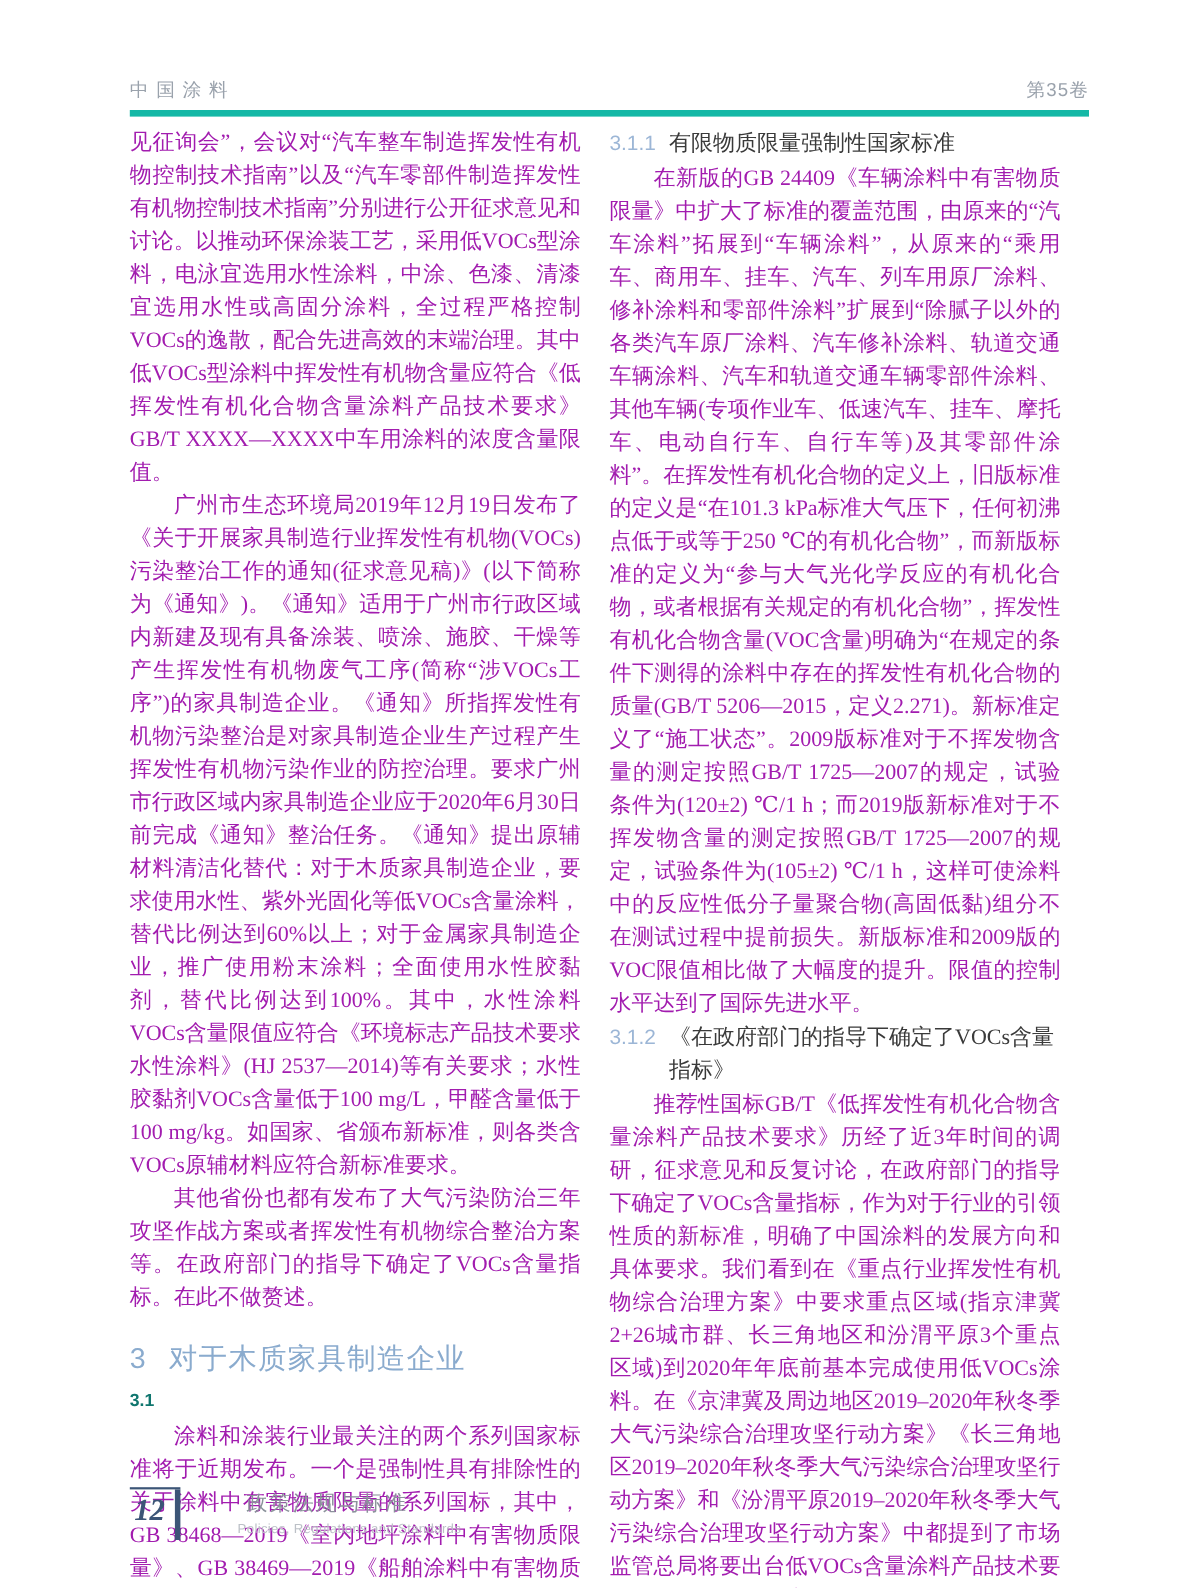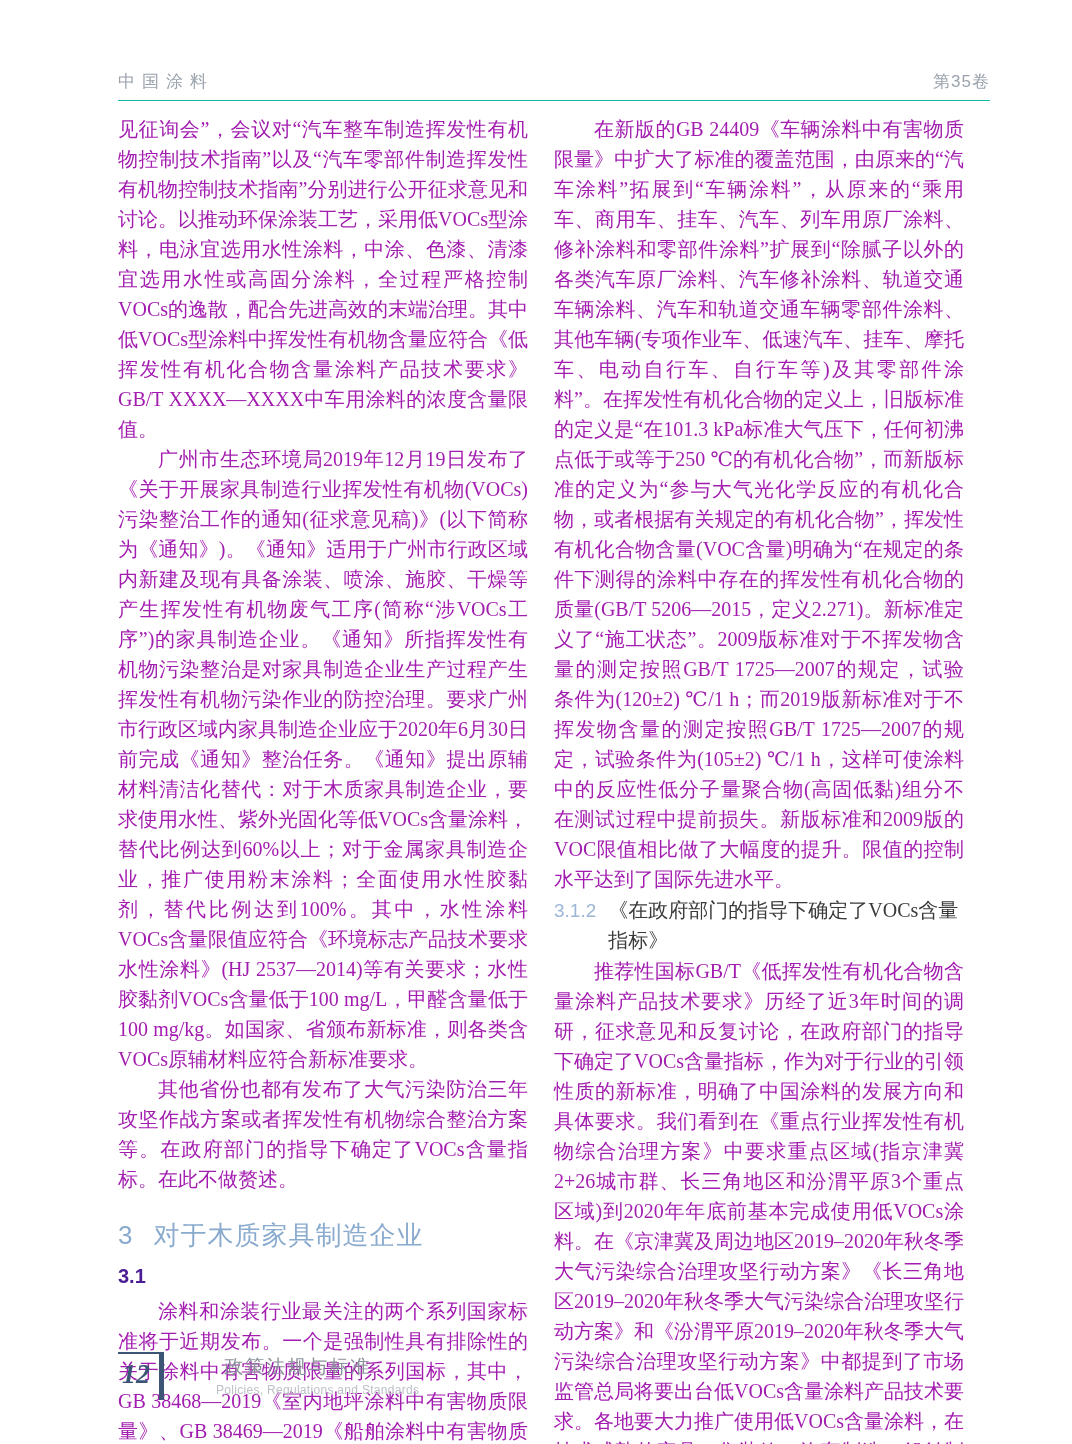--- a/index.html
+++ b/index.html
@@ -7,21 +7,21 @@
     position:relative;
     width:1072px;height:1444px;
     background:#ffffff;
     overflow:hidden;
     font-family:"Liberation Serif","DejaVu Serif",serif;
   }
   
   .header{
     position:absolute;left:118px;top:70px;width:872px;
     display:flex;justify-content:space-between;align-items:flex-end;
-    padding-bottom:7px;border-bottom:1px solid #14b8a6;
+    padding-bottom:7px;border-bottom:6px solid #14b8a6;
     font-family:"Liberation Sans","DejaVu Sans",sans-serif;
     font-size:17px;color:#9aa2ac;
   }
   .journal-title{letter-spacing:7px;}
   .volume-label{letter-spacing:1px;}
   
   .columns{
     position:absolute;left:118px;top:114px;width:846px;
     display:flex;gap:26px;
   }
@@ -37,21 +37,21 @@
   .h2{
     margin:24px 0 12px 0;
     font-family:"Liberation Sans","DejaVu Sans",sans-serif;
     font-size:26px;font-weight:500;color:#8aabce;
     display:flex;align-items:baseline;gap:20px;letter-spacing:1px;
   }
   
   .h3{
     margin:2px 0 8px 0;
     font-family:"Liberation Sans","DejaVu Sans",sans-serif;
-    font-size:20px;font-weight:700;color:#4c1d95;
+    font-size:16px;font-weight:700;color:#0f766e;
     display:flex;align-items:baseline;gap:2px;
   }
   
   .h4{
     margin:1px 0 1px 0;
     display:flex;align-items:baseline;gap:12px;
     font-size:20px;line-height:30px;
   }
   .h4 .num{
     font-family:"Liberation Sans","DejaVu Sans",sans-serif;
@@ -108,20 +108,24 @@
 
       <div class="h3">
         <span>3.1</span>
       </div>
 
       <p class="indent">涂料和涂装行业最关注的两个系列国家标准将于近期发布。一个是强制性具有排除性的关于涂料中有害物质限量的系列国标，其中，GB 38468—2019《室内地坪涂料中有害物质限量》、GB 38469—2019《船舶涂料中有害物质限量》已于2019年12月31日发布；GB 24409—2020《车辆涂料中有害物质限量》替代GB 24409—2009《汽车涂料中有害物质限量》，另外还有GB 30981—2020《工业防护涂料中有害物质限量》、GB 18582—2020《建筑用墙面涂料中有害物质限量》和GB 18581—2020《木器涂料中有害物质的限量》。另一个是新的推荐性国家标准GB/T《低挥发性有机化合物含量涂料产品技术要求》，将作为引导涂料工业</p>
     </div>
 
     <div class="col">
 
+      <div class="h4">
+        <span class="num">3.1.1</span>
+        <span class="ttl">有限物质限量强制性国家标准</span>
+      </div>
 
       <p class="indent">在新版的GB 24409《车辆涂料中有害物质限量》中扩大了标准的覆盖范围，由原来的“汽车涂料”拓展到“车辆涂料”，从原来的“乘用车、商用车、挂车、汽车、列车用原厂涂料、修补涂料和零部件涂料”扩展到“除腻子以外的各类汽车原厂涂料、汽车修补涂料、轨道交通车辆涂料、汽车和轨道交通车辆零部件涂料、其他车辆(专项作业车、低速汽车、挂车、摩托车、电动自行车、自行车等)及其零部件涂料”。在挥发性有机化合物的定义上，旧版标准的定义是“在101.3 kPa标准大气压下，任何初沸点低于或等于250 ℃的有机化合物”，而新版标准的定义为“参与大气光化学反应的有机化合物，或者根据有关规定的有机化合物”，挥发性有机化合物含量(VOC含量)明确为“在规定的条件下测得的涂料中存在的挥发性有机化合物的质量(GB/T 5206—2015，定义2.271)。新标准定义了“施工状态”。2009版标准对于不挥发物含量的测定按照GB/T 1725—2007的规定，试验条件为(120±2) ℃/1 h；而2019版新标准对于不挥发物含量的测定按照GB/T 1725—2007的规定，试验条件为(105±2) ℃/1 h，这样可使涂料中的反应性低分子量聚合物(高固低黏)组分不在测试过程中提前损失。新版标准和2009版的VOC限值相比做了大幅度的提升。限值的控制水平达到了国际先进水平。</p>
 
       <div class="h4">
         <span class="num">3.1.2</span>
         <span class="ttl">《在政府部门的指导下确定了VOCs含量指标》</span>
       </div>
 
       <p class="indent">推荐性国标GB/T《低挥发性有机化合物含量涂料产品技术要求》历经了近3年时间的调研，征求意见和反复讨论，在政府部门的指导下确定了VOCs含量指标，作为对于行业的引领性质的新标准，明确了中国涂料的发展方向和具体要求。我们看到在《重点行业挥发性有机物综合治理方案》中要求重点区域(指京津冀2+26城市群、长三角地区和汾渭平原3个重点区域)到2020年年底前基本完成使用低VOCs涂料。在《京津冀及周边地区2019–2020年秋冬季大气污染综合治理攻坚行动方案》《长三角地区2019–2020年秋冬季大气污染综合治理攻坚行动方案》和《汾渭平原2019–2020年秋冬季大气污染综合治理攻坚行动方案》中都提到了市场监管总局将要出台低VOCs含量涂料产品技术要求。各地要大力推广使用低VOCs含量涂料，在技术成熟的家具、集装箱、汽车制造、船舶制造、机械设备制造、汽修等行业，推进企业全面实施源头替代。各地应将低VOCs含量产品优先纳入政府</p>
     </div>

